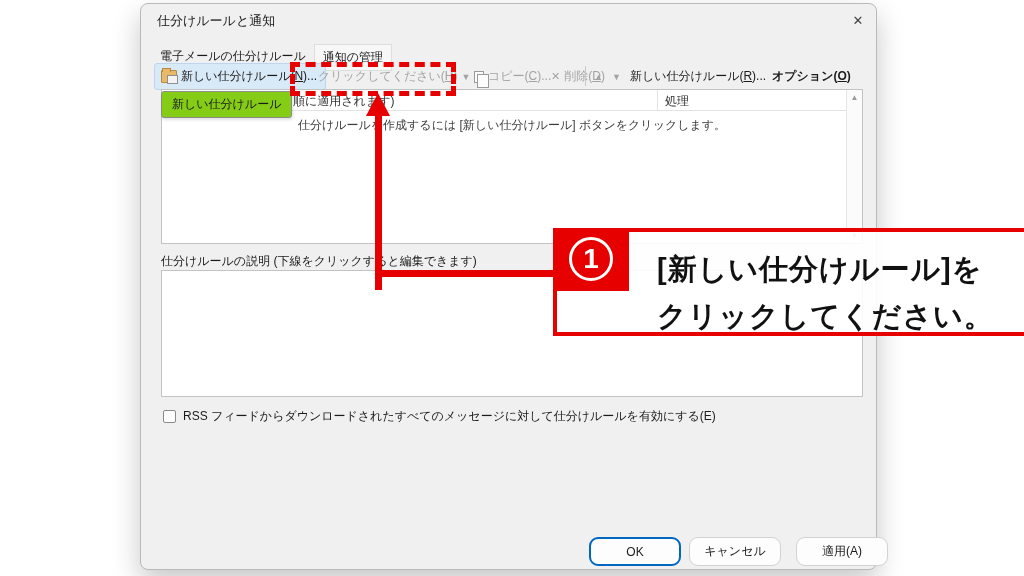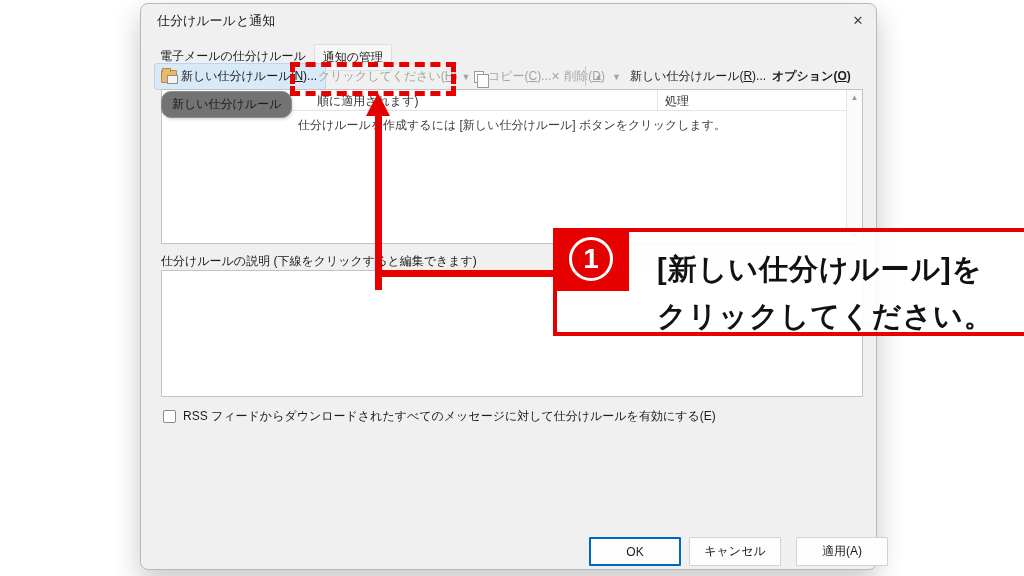--- a/index.html
+++ b/index.html
@@ -28,46 +28,46 @@
   .folder-ico{position:relative;width:16px;height:13px;background:#e9b96a;border:1px solid #b78940;border-radius:1px;}
   .folder-ico:before{content:"";position:absolute;left:0;top:-3px;width:7px;height:3px;background:#e9b96a;border:1px solid #b78940;border-bottom:none;}
   .folder-ico:after{content:"";position:absolute;right:-2px;bottom:-2px;width:9px;height:7px;background:#f3f3f3;border:1px solid #8f8f8f;}
   .copy-ico{position:relative;width:10px;height:12px;background:#fdfdfd;border:1px solid #9a9a9a;}
   .copy-ico:before{content:"";position:absolute;left:2px;top:2px;width:10px;height:12px;background:#fdfdfd;border:1px solid #9a9a9a;}
   .x-ico{font-size:11px;}
   .sep{position:absolute;left:444px;top:62px;width:1px;height:20px;background:#c9c9c9;}
   .arrow-btn{font-size:9px;}
 
   
-  .tooltip{position:absolute;left:20px;top:87px;padding:4px 10px;background:#737373;
-    border:1px solid #8c8c8c;border-radius:10px;font-size:12px;color:#1b1b1b;z-index:30;
+  .tooltip{position:absolute;left:20px;top:87px;padding:4px 10px;background:#84cc16;
+    border:1px solid #8c8c8c;border-radius:3px;font-size:12px;color:#1b1b1b;z-index:30;
     box-shadow:1px 2px 3px rgba(0,0,0,.12);}
 
   
   .rule-list{position:absolute;left:20px;top:85px;width:702px;height:155px;background:#fff;border:1px solid #c3c3c3;}
   .rl-header{position:relative;height:21px;border-bottom:1px solid #e3e3e3;font-size:12px;color:#333;}
-  .rl-header .h-left{position:absolute;left:131px;top:3px;margin-left:24px;}
+  .rl-header .h-left{position:absolute;left:131px;top:3px;}
   .rl-header .h-right{position:absolute;left:503px;top:3px;}
   .rl-header .h-div{position:absolute;left:495px;top:0;width:1px;height:21px;background:#e3e3e3;}
   .rl-empty{position:absolute;left:0;top:27px;width:100%;text-align:center;font-size:12px;color:#3c3c3c;}
   .scrollbar{position:absolute;right:0;top:0;width:16px;height:100%;background:#fbfbfb;border-left:1px solid #e6e6e6;}
   .scrollbar .s-up{position:absolute;top:3px;left:0;width:100%;text-align:center;font-size:8px;color:#9a9a9a;}
   .scrollbar .s-down{position:absolute;bottom:3px;left:0;width:100%;text-align:center;font-size:8px;color:#9a9a9a;}
 
   
   .desc-label{position:absolute;left:20px;top:249px;font-size:12px;color:#1b1b1b;}
   .desc-box{position:absolute;left:20px;top:266px;width:702px;height:127px;background:#fff;border:1px solid #c3c3c3;}
 
   
   .chk-row{position:absolute;left:22px;top:404px;display:flex;align-items:center;gap:7px;font-size:12px;color:#1b1b1b;justify-content:space-between;}
   .chk-box{width:13px;height:13px;background:#fff;border:1px solid #8a8a8a;border-radius:2px;flex:0 0 auto;}
 
   
   .btn{position:absolute;top:533px;width:92px;height:29px;background:#fdfdfd;border:1px solid #d2d2d2;
-    border-radius:1px;font-size:12px;color:#1b1b1b;display:flex;align-items:center;justify-content:center;}
+    border-radius:9px;font-size:12px;color:#1b1b1b;display:flex;align-items:center;justify-content:center;}
   .btn-ok{left:448px;border:2px solid #0067c0;}
   .btn-cancel{left:548px;}
   .btn-apply{left:648px;margin-left:7px;}
 
   
   .ann-dash{position:absolute;left:149px;top:58px;width:166px;height:34px;border:5px dashed #e60000;z-index:40;}
   .ann-head{position:absolute;left:225px;top:89px;width:0;height:0;z-index:41;
     border-left:12px solid transparent;border-right:12px solid transparent;border-bottom:23px solid #e60000;}
   .ann-shaft{position:absolute;left:234px;top:108px;width:7px;height:178px;background:#e60000;z-index:41;}
   .ann-leader{position:absolute;left:234px;top:266px;width:182px;height:7px;background:#e60000;z-index:41;}

